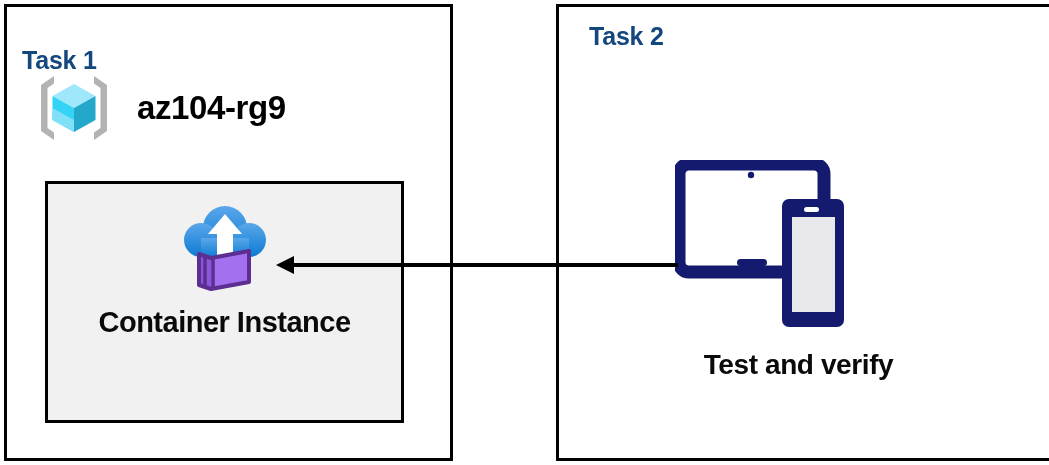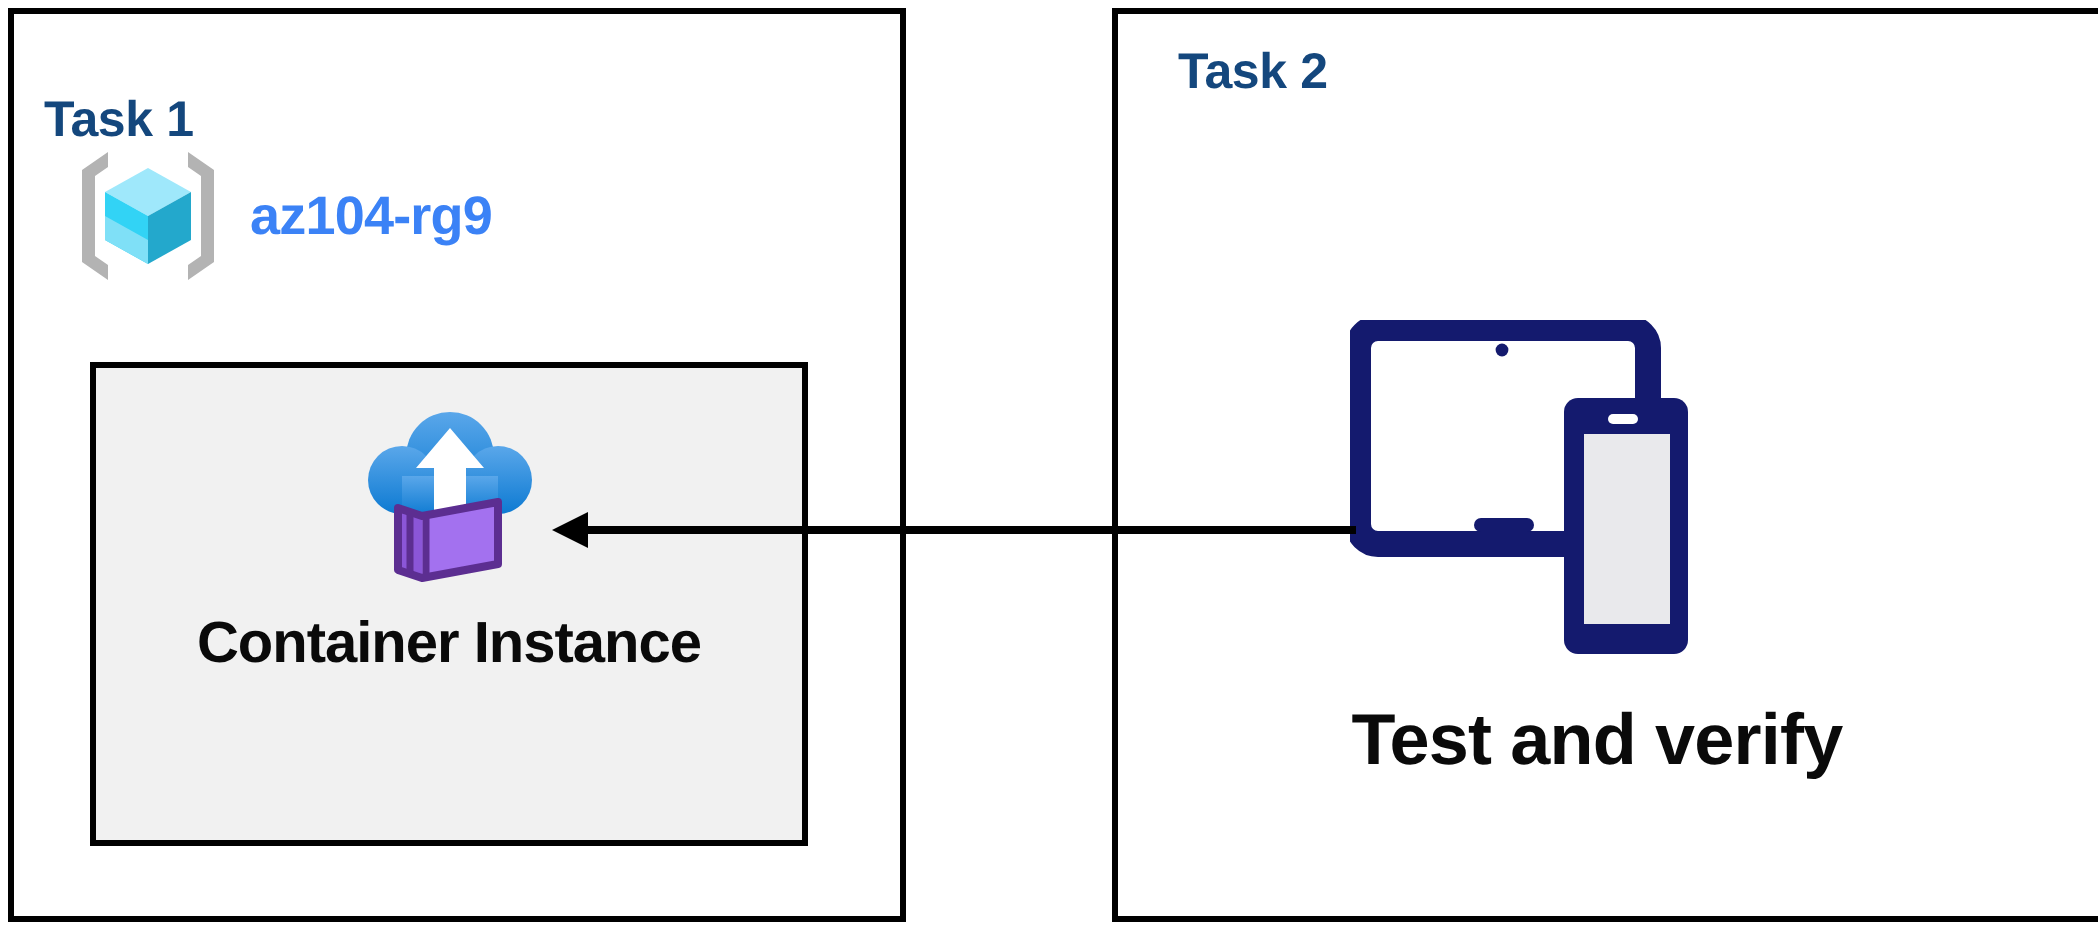--- a/index.html
+++ b/index.html
@@ -45,25 +45,26 @@
   .rg-row {
     position: absolute;
     left: 30px;
     top: 64px;
     display: flex;
     align-items: center;
     gap: 14px;
   }
   .rg-icon { width: 74px; height: 74px; display: block; }
   .rg-label {
-    font-size: 27px;
-    font-weight: bold;
-    color: #3b82f6;
+    font-size: 33px;
+    font-weight: bold;
+    color: #000000;
     white-space: nowrap;
     letter-spacing: -0.4px;
+    margin-left: 12px;
   }
 
   
   #container-card {
     position: absolute;
     left: 38px;
     top: 174px;
     width: 359px;
     height: 242px;
     box-sizing: border-box;
@@ -98,21 +99,21 @@
     height: 175px;
   }
   .devices-icon { width: 192px; height: 175px; display: block; }
 
   #test-verify-label {
     position: absolute;
     left: 556px;
     width: 485px;
     top: 349px;
     text-align: center;
-    font-size: 36px;
+    font-size: 28px;
     font-weight: bold;
     color: #0a0a0a;
     letter-spacing: -0.4px;
   }
 
   
   #connector-arrow {
     position: absolute;
     left: 272px;
     top: 250px;

